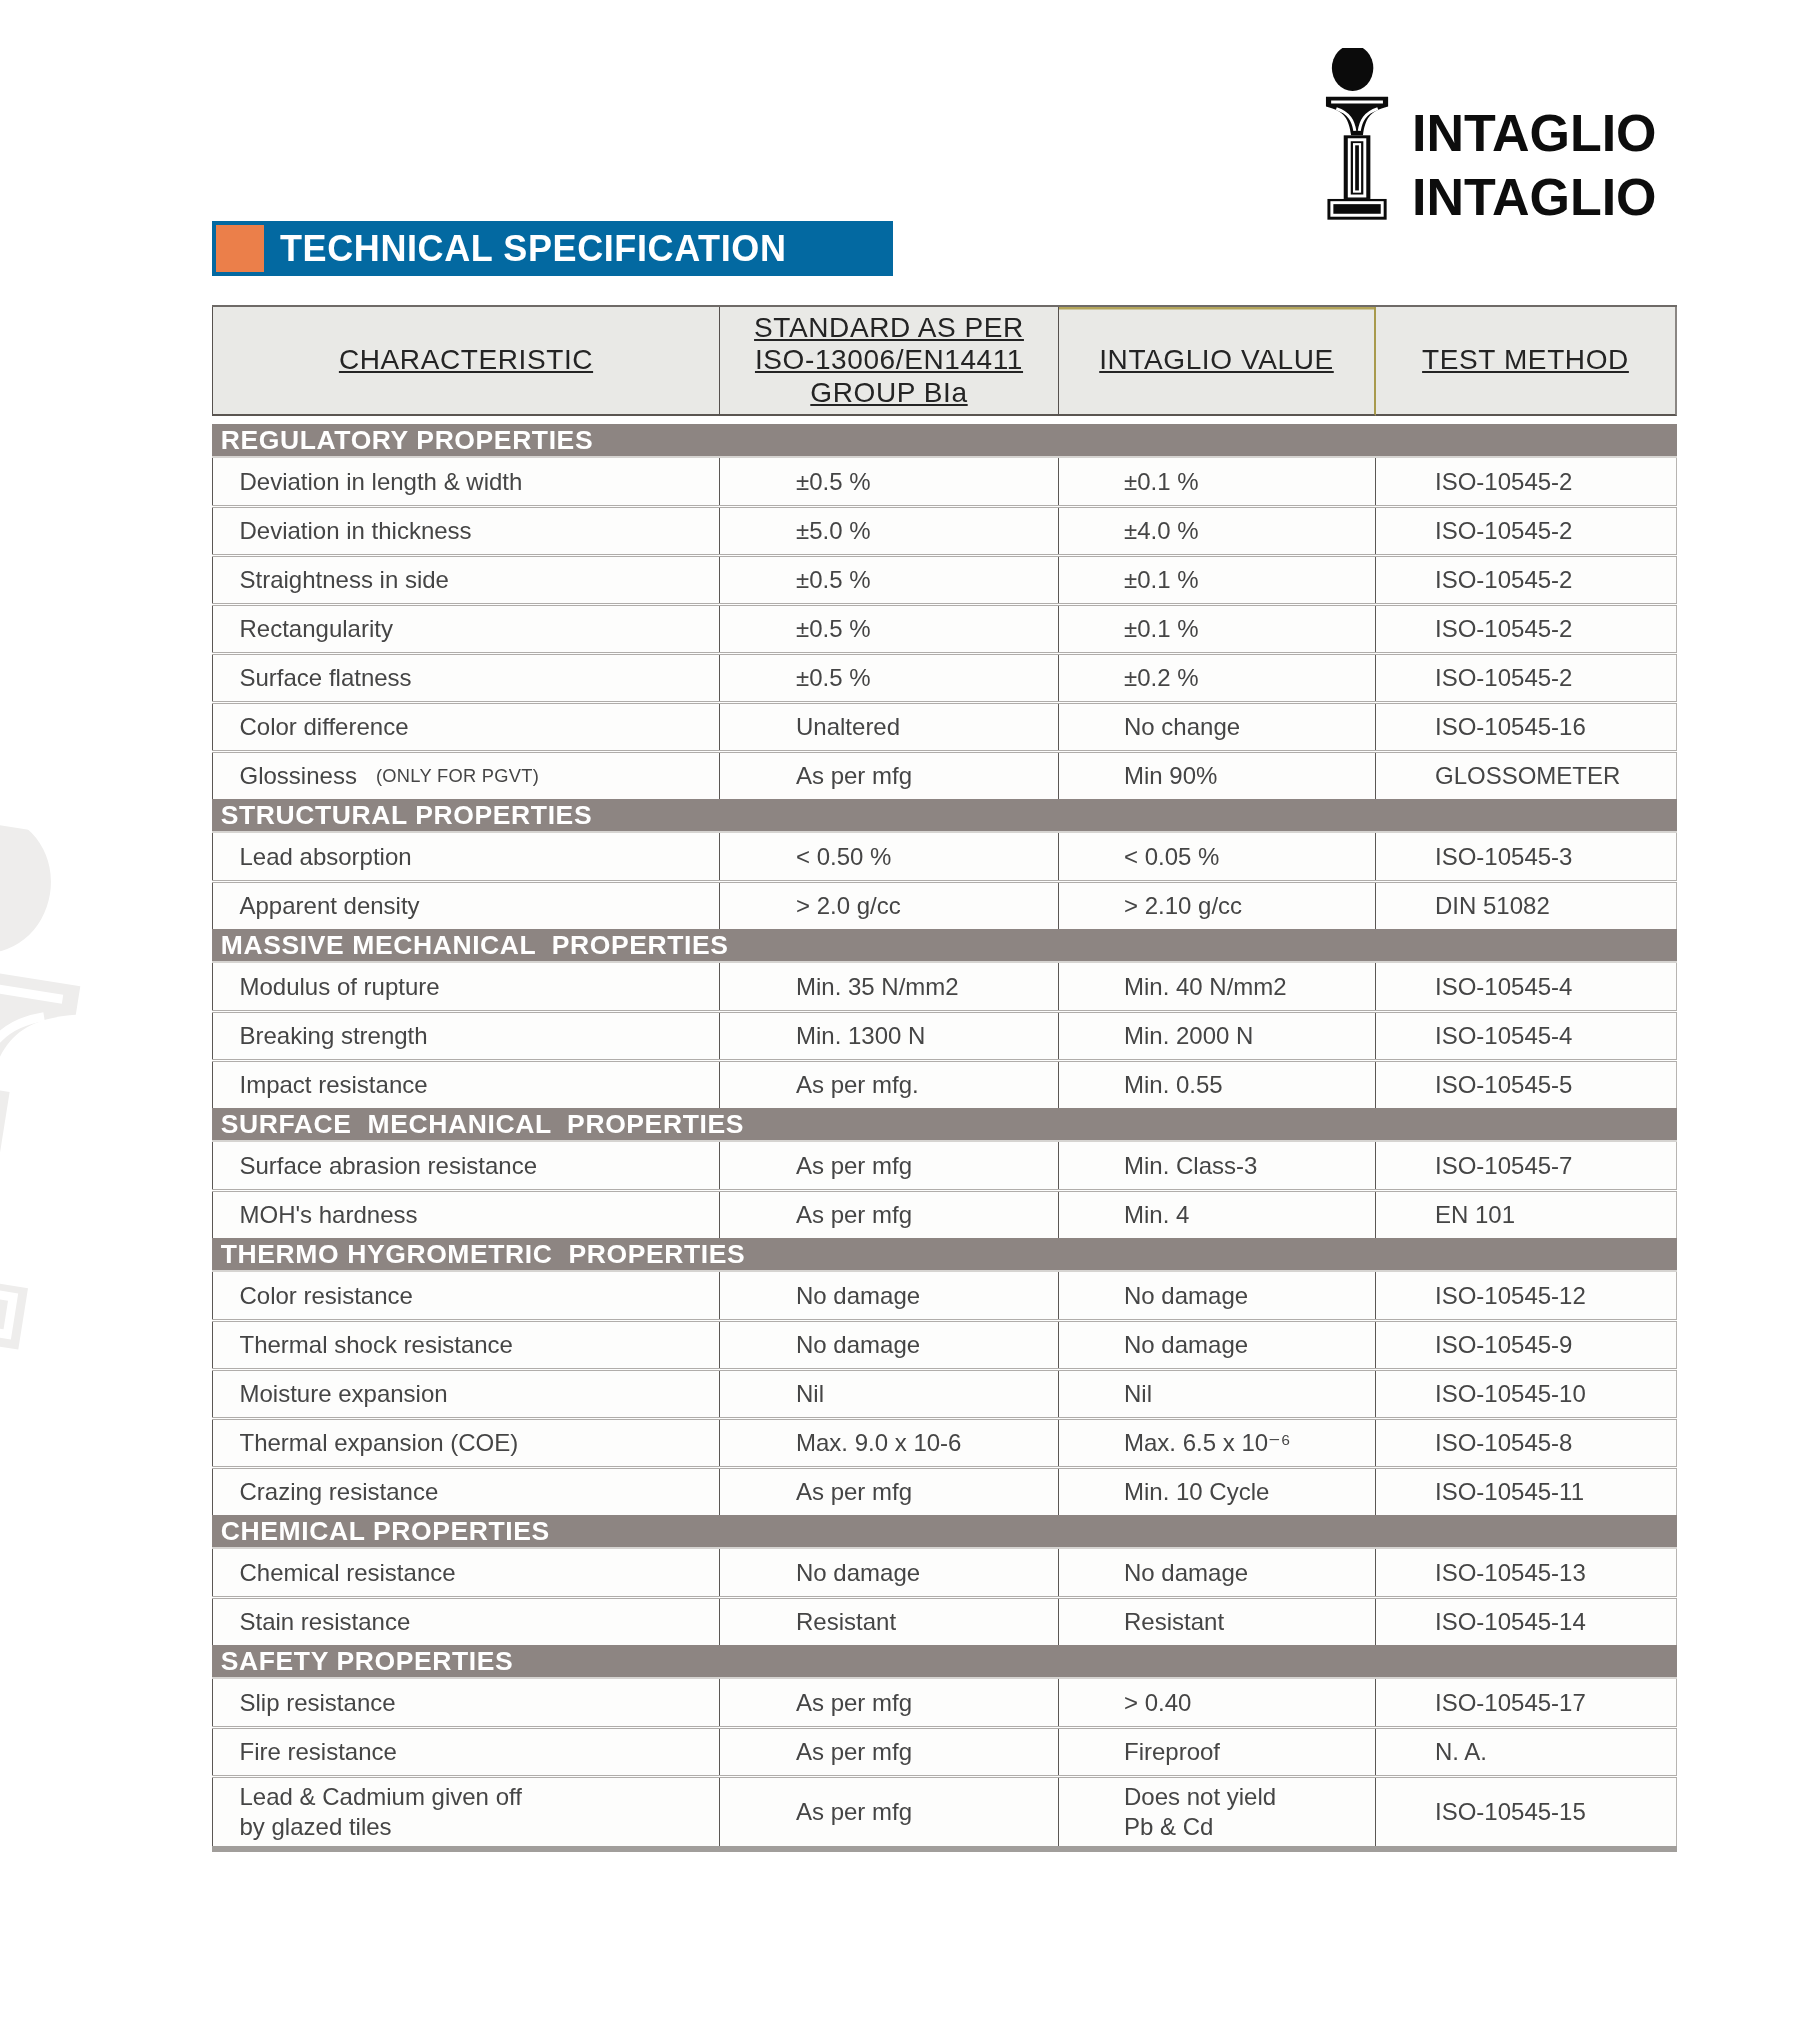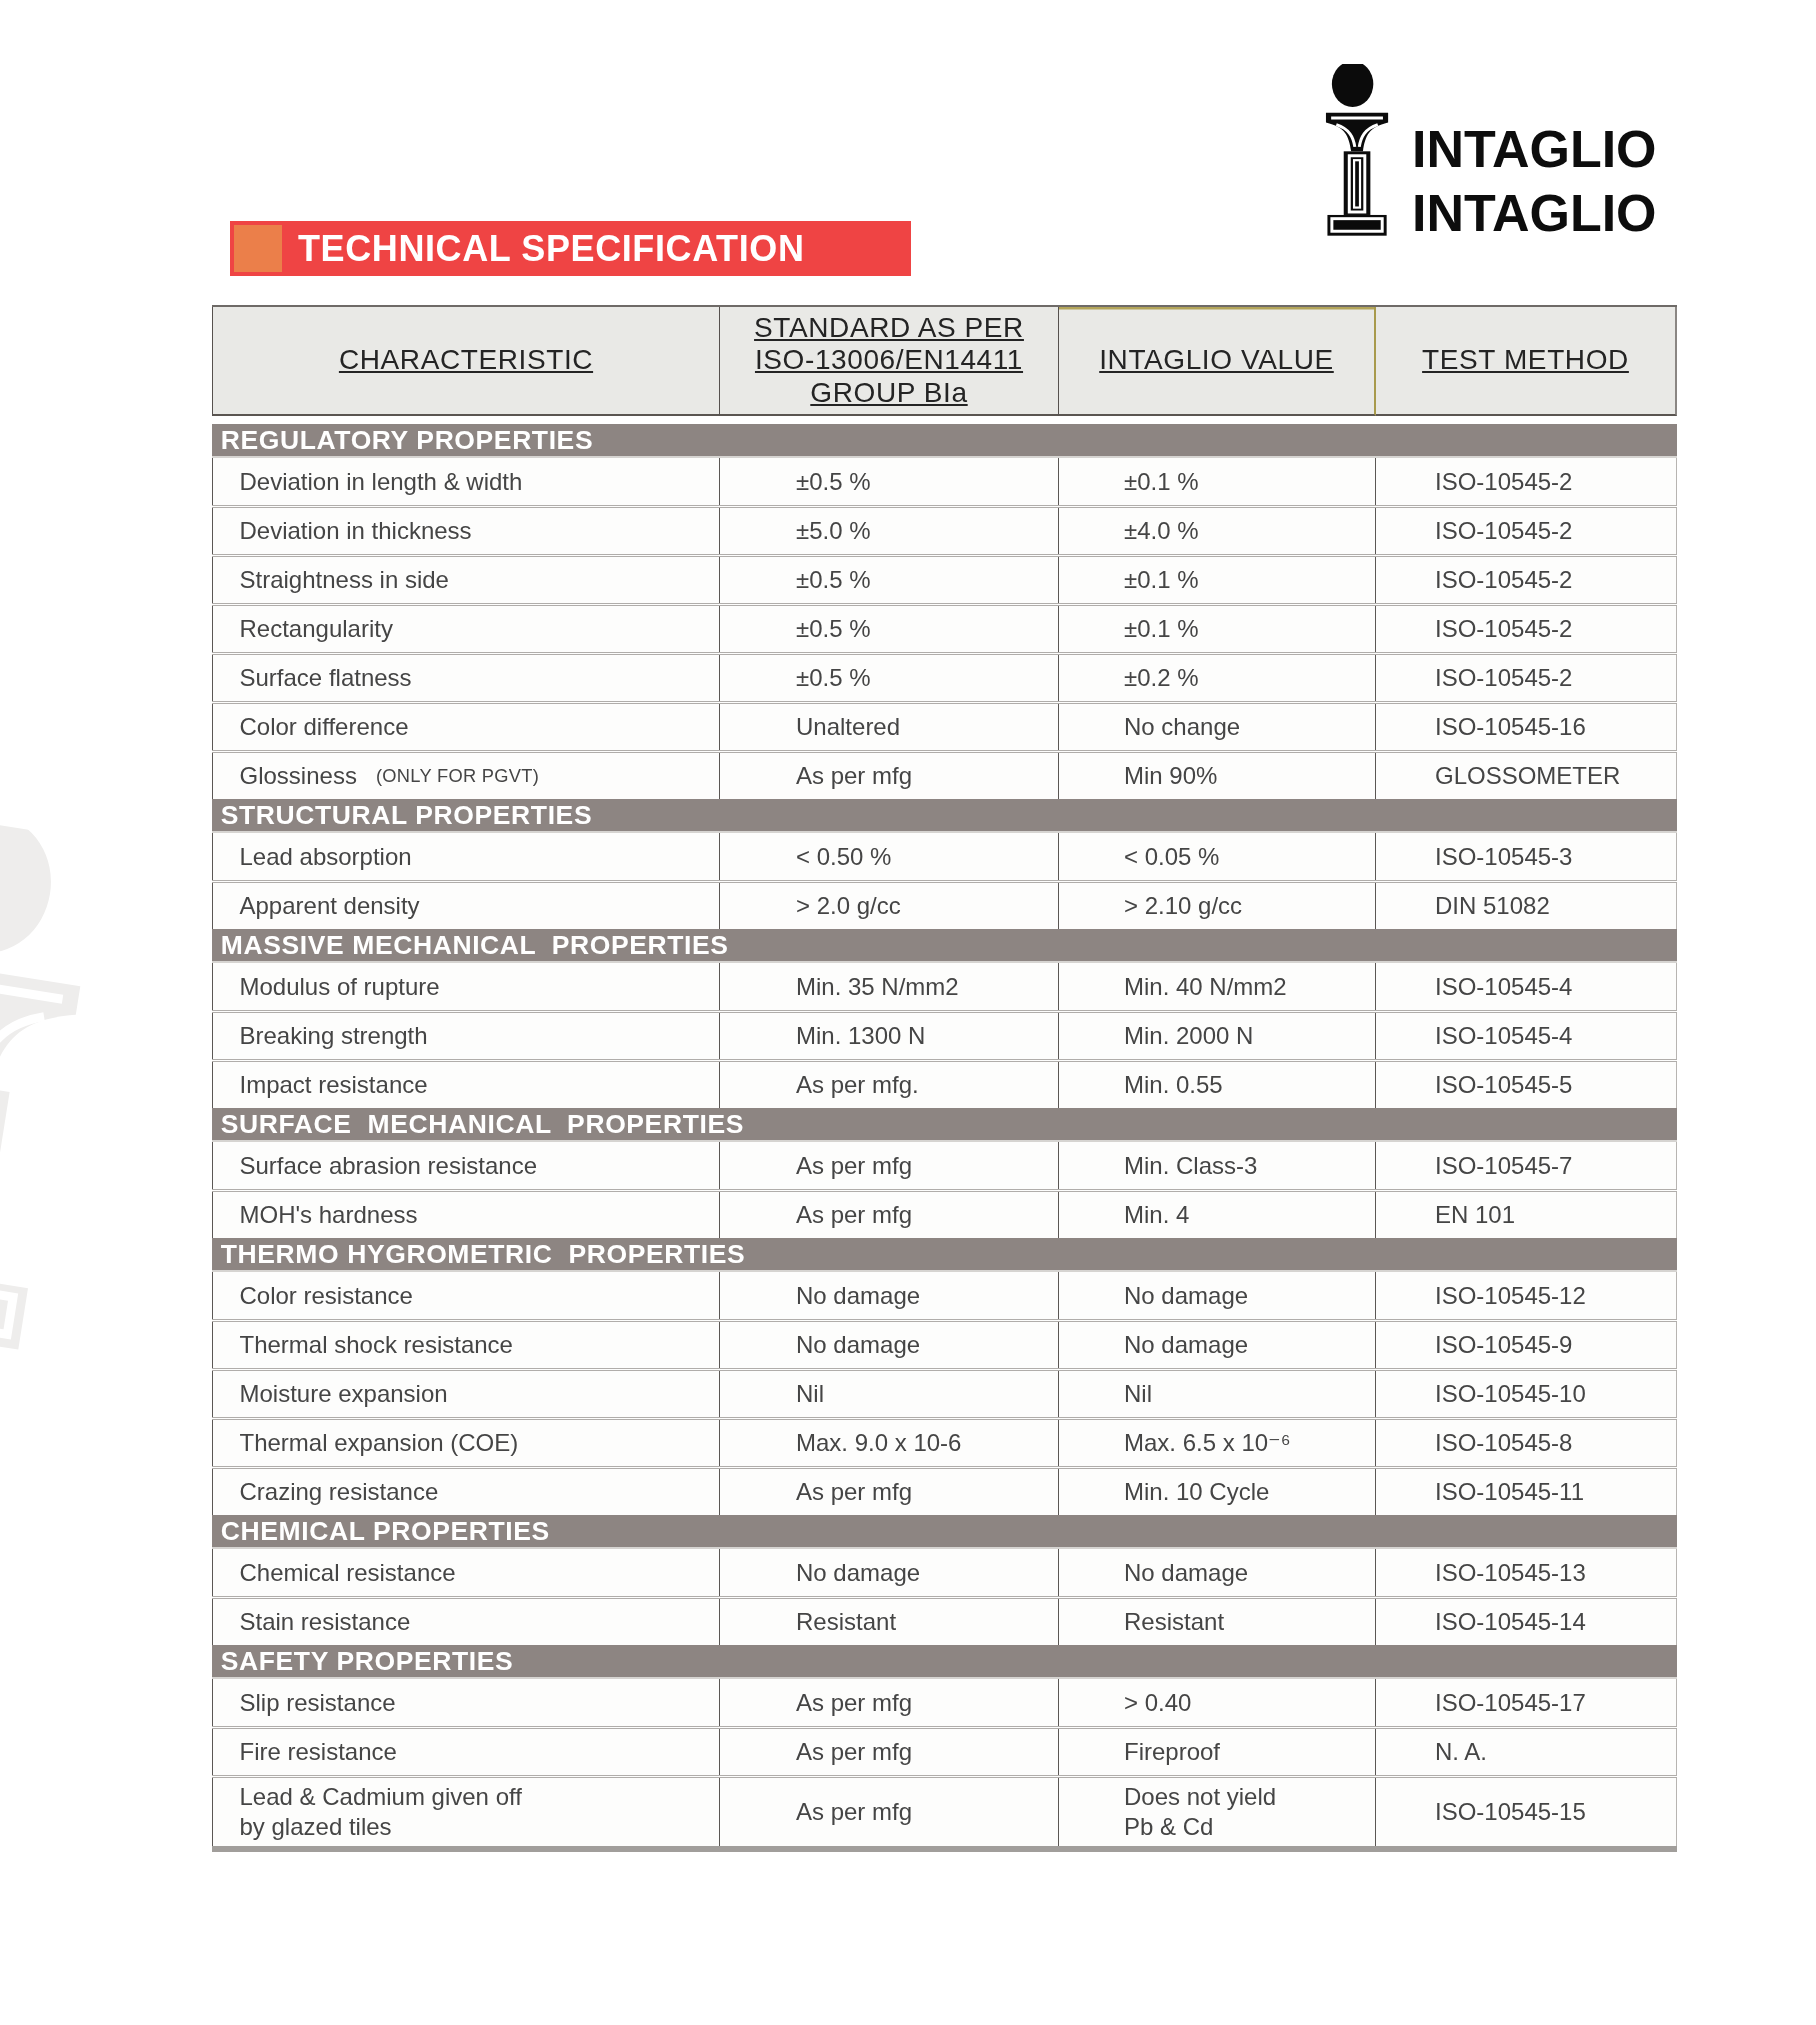--- a/index.html
+++ b/index.html
@@ -2,28 +2,28 @@
 <html style="font-size:10px"><head>
 <meta charset="utf-8">
 <style>
   html,body{margin:0;padding:0;}
   body{
     width:1816px;height:2025px;position:relative;background:#ffffff;
     font-family:"Liberation Sans","DejaVu Sans",sans-serif;overflow:hidden;
   }
 
   
-  .logo{position:absolute;top:64px;left:1323px;display:flex;gap:15px;}
+  .logo{position:absolute;top:48px;left:1323px;display:flex;gap:15px;}
   .logo-icon{width:74px;height:185px;color:#0b0b0b;}
   .logo-icon svg,.watermark svg{width:100%;height:100%;display:block;}
   .logo-text{margin-top:53px;font-weight:bold;font-size:52px;line-height:64px;
     color:#0d0d0d;letter-spacing:0;}
 
   
-  .title-bar{position:absolute;left:212px;top:221px;width:681px;height:55px;background:#ef4444;margin-left:18px;}
+  .title-bar{position:absolute;left:212px;top:221px;width:681px;height:55px;background:#0369a1;}
   .title-accent{position:absolute;left:4.4px;top:4.4px;width:48px;height:47px;}
   .title-text{position:absolute;left:68px;top:50%;transform:translateY(-50%);
     color:#ffffff;font-weight:bold;font-size:36px;letter-spacing:0.6px;white-space:nowrap;}
 
   
   .watermark{position:absolute;left:-159px;top:825px;width:271px;height:555px;
     color:#eeedec;transform:rotate(9deg);}
 
   
   #spec-table{position:absolute;left:212px;top:305px;width:1465px;border-bottom:6.3px solid #a19e9b;}

